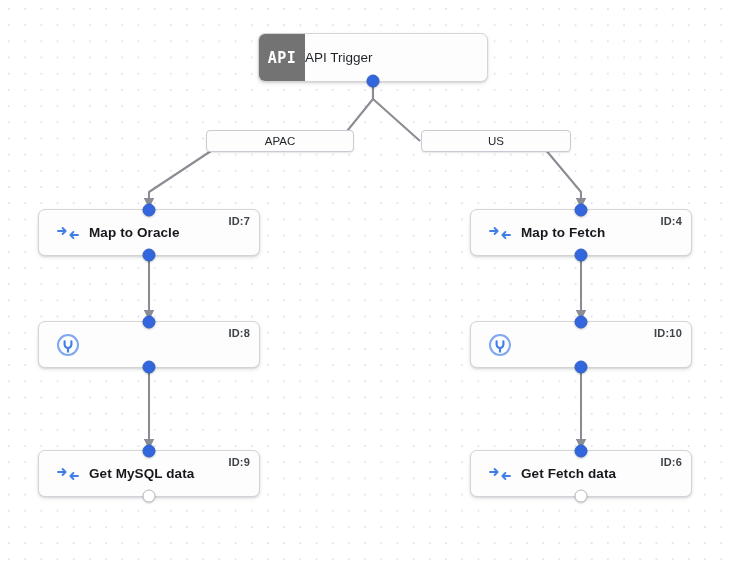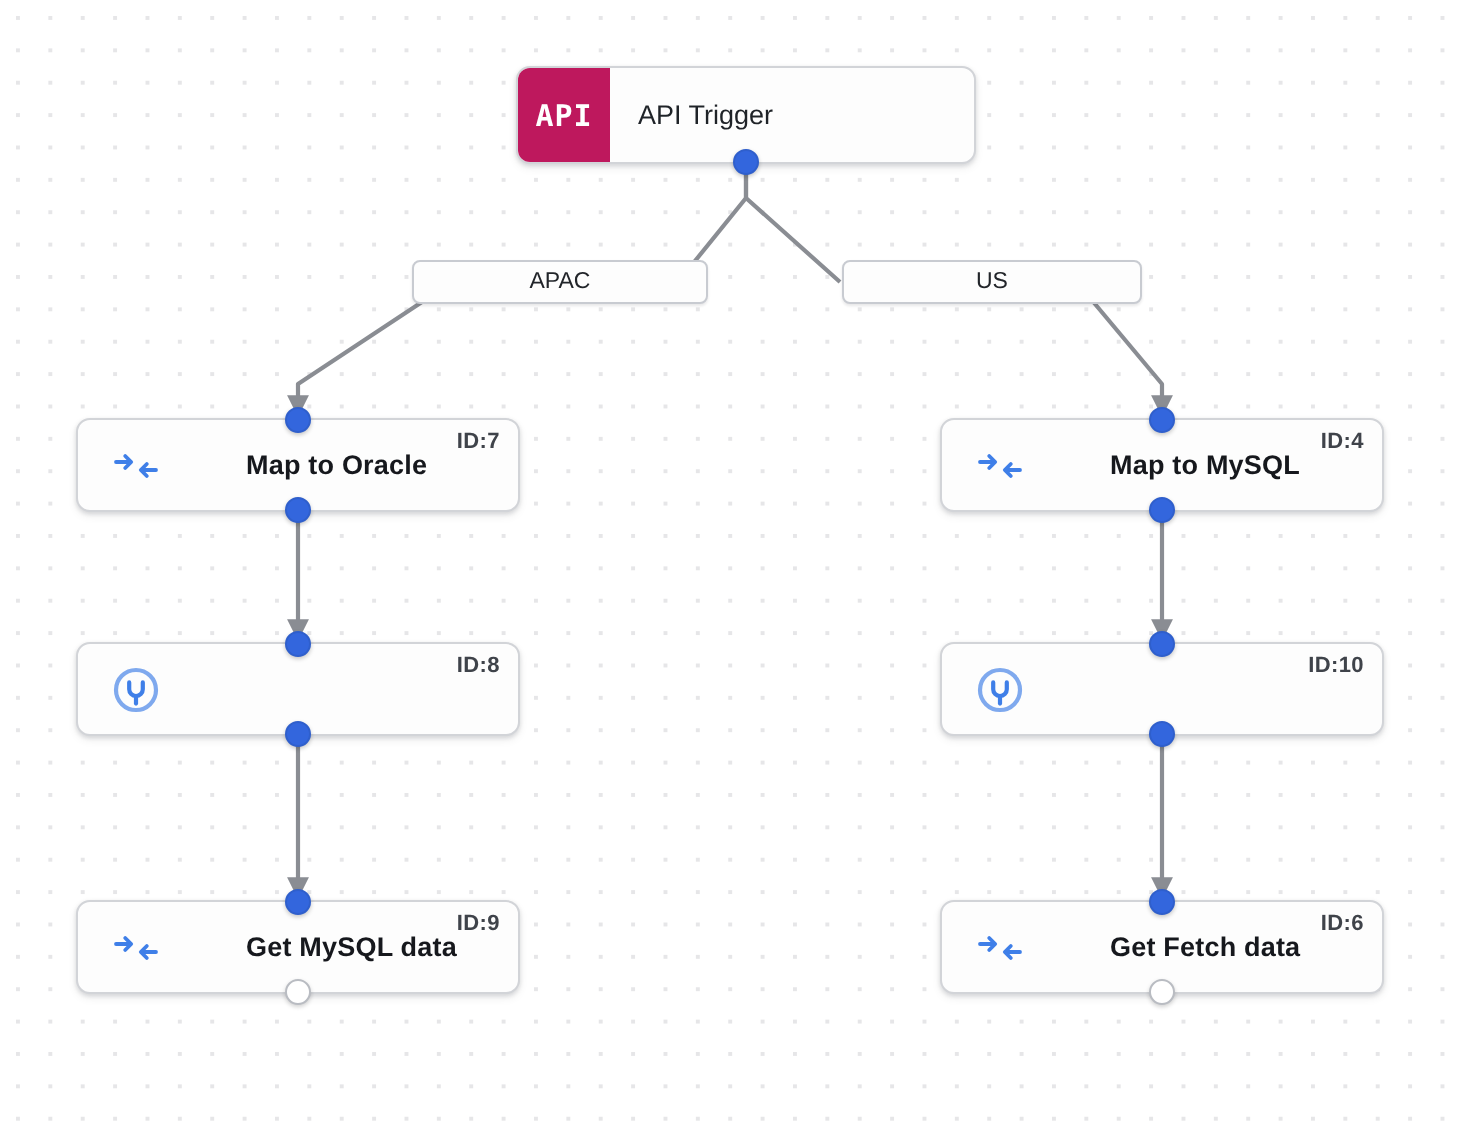--- a/index.html
+++ b/index.html
@@ -48,36 +48,35 @@
   }
 
   
   .node.trigger {
     padding: 0;
     border-radius: 7px;
   }
   .trigger-badge {
     width: 46px;
     align-self: stretch;
-    background: #be185d;
+    background: #737373;
     border-radius: 6px 0 0 6px;
     display: flex;
     align-items: center;
     justify-content: center;
     flex: none;
   }
   .trigger-badge span {
     color: #ffffff;
     font-family: "DejaVu Sans Mono", monospace;
     font-size: 15px;
     font-weight: 700;
     letter-spacing: 0.5px;
   }
   .trigger-title {
-    padding-left: 14px;
     font-size: 13.5px;
     color: #1f2328;
     font-weight: 400;
     white-space: nowrap;
   }
 
   
   .node.step {
     padding: 0 14px;
   }
@@ -89,21 +88,20 @@
     align-items: center;
     justify-content: center;
     margin-right: 6px;
   }
   .node-label {
     font-size: 13.5px;
     color: #16181d;
     font-weight: 700;
     white-space: nowrap;
     letter-spacing: 0.1px;
-    margin-left: 34px;
   }
   .node-id {
     position: absolute;
     top: 5px;
     right: 9px;
     font-size: 11px;
     color: #3f434a;
     font-weight: 700;
     letter-spacing: 0.2px;
   }
@@ -217,21 +215,21 @@
     <div class="node-icon">
       <svg width="22" height="16" viewBox="0 0 22 16">
         <g stroke="#3f7fe8" stroke-width="1.9" fill="none" stroke-linecap="round" stroke-linejoin="round">
           <path d="M1 6 H8"></path>
           <path d="M5.6 3 L8.6 6 L5.6 9"></path>
           <path d="M21 10 H14"></path>
           <path d="M16.4 7 L13.4 10 L16.4 13"></path>
         </g>
       </svg>
     </div>
-    <div class="node-label">Map to MySQL</div>
+    <div class="node-label">Map to Fetch</div>
     <div class="node-id">ID:4</div>
     <div class="port out filled"></div>
   </div>
 
   <div class="node step" style="left:38px; top:321px; width:222px; height:47px;">
     <div class="port in filled"></div>
     <div class="node-icon">
       <svg width="24" height="24" viewBox="0 0 24 24">
         <circle cx="12" cy="12" r="10" fill="none" stroke="#7fa9ee" stroke-width="2.1"></circle>
         <path d="M8.6 8.2 v3.4 a3.4 3.4 0 0 0 6.8 0 v-3.4" fill="none" stroke="#3f7fe8" stroke-width="2.1" stroke-linecap="round"></path>

